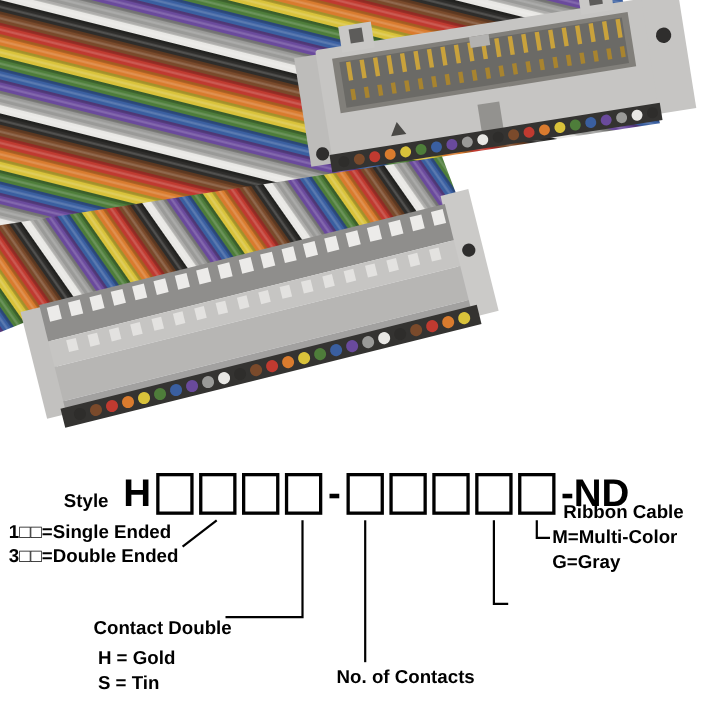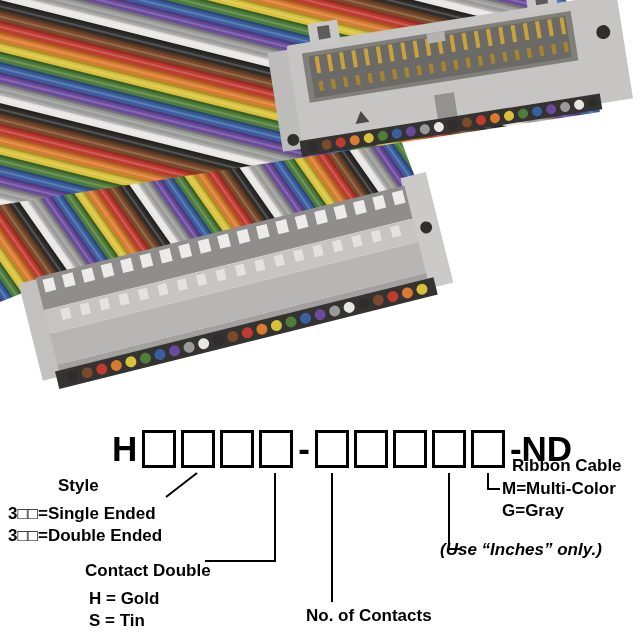--- a/index.html
+++ b/index.html
@@ -281,38 +281,37 @@
     <span class="pn-box"></span>
     <span class="pn-text">-</span>
     <span class="pn-box"></span>
     <span class="pn-box"></span>
     <span class="pn-box"></span>
     <span class="pn-box"></span>
     <span class="pn-box"></span>
     <span class="pn-text">-ND</span>
   </div>
 
-  <div class="callout" style="left:8px;top:476px;">
+  <div class="callout" style="left:8px;top:446px;">
     <div class="title ml50">Style</div>
-    <div class="opt">3□□=Single Ended</div>
+    <div class="opt">1□□=Single Ended</div>
     <div class="opt">3□□=Double Ended</div>
   </div>
 
   <div class="callout" style="left:85px;top:561px;">
     <div class="title">Contact Double</div>
     <div class="opt indent14">H = Gold</div>
     <div class="opt indent14">S = Tin</div>
   </div>
 
   <div class="callout" style="left:306px;top:606px;">
     <div>No. of Contacts</div>
   </div>
 
   <div class="callout" style="left:440px;top:540px;">
-    <div class="italic">(Use “Inches” only.)</div>
   </div>
 
   <div class="callout" style="left:512px;top:456px;">
     <div>Ribbon Cable</div>
   </div>
   <div class="callout" style="left:502px;top:479px;">
     <div>M=Multi-Color</div>
   </div>
   <div class="callout" style="left:502px;top:501px;">
     <div>G=Gray</div>

